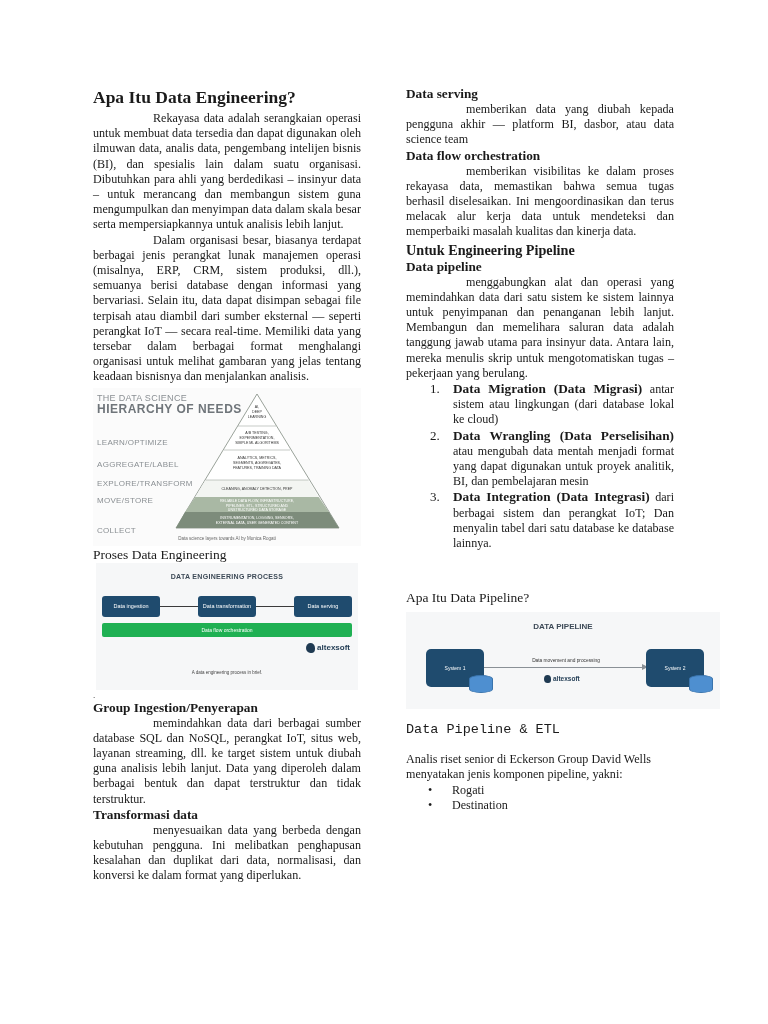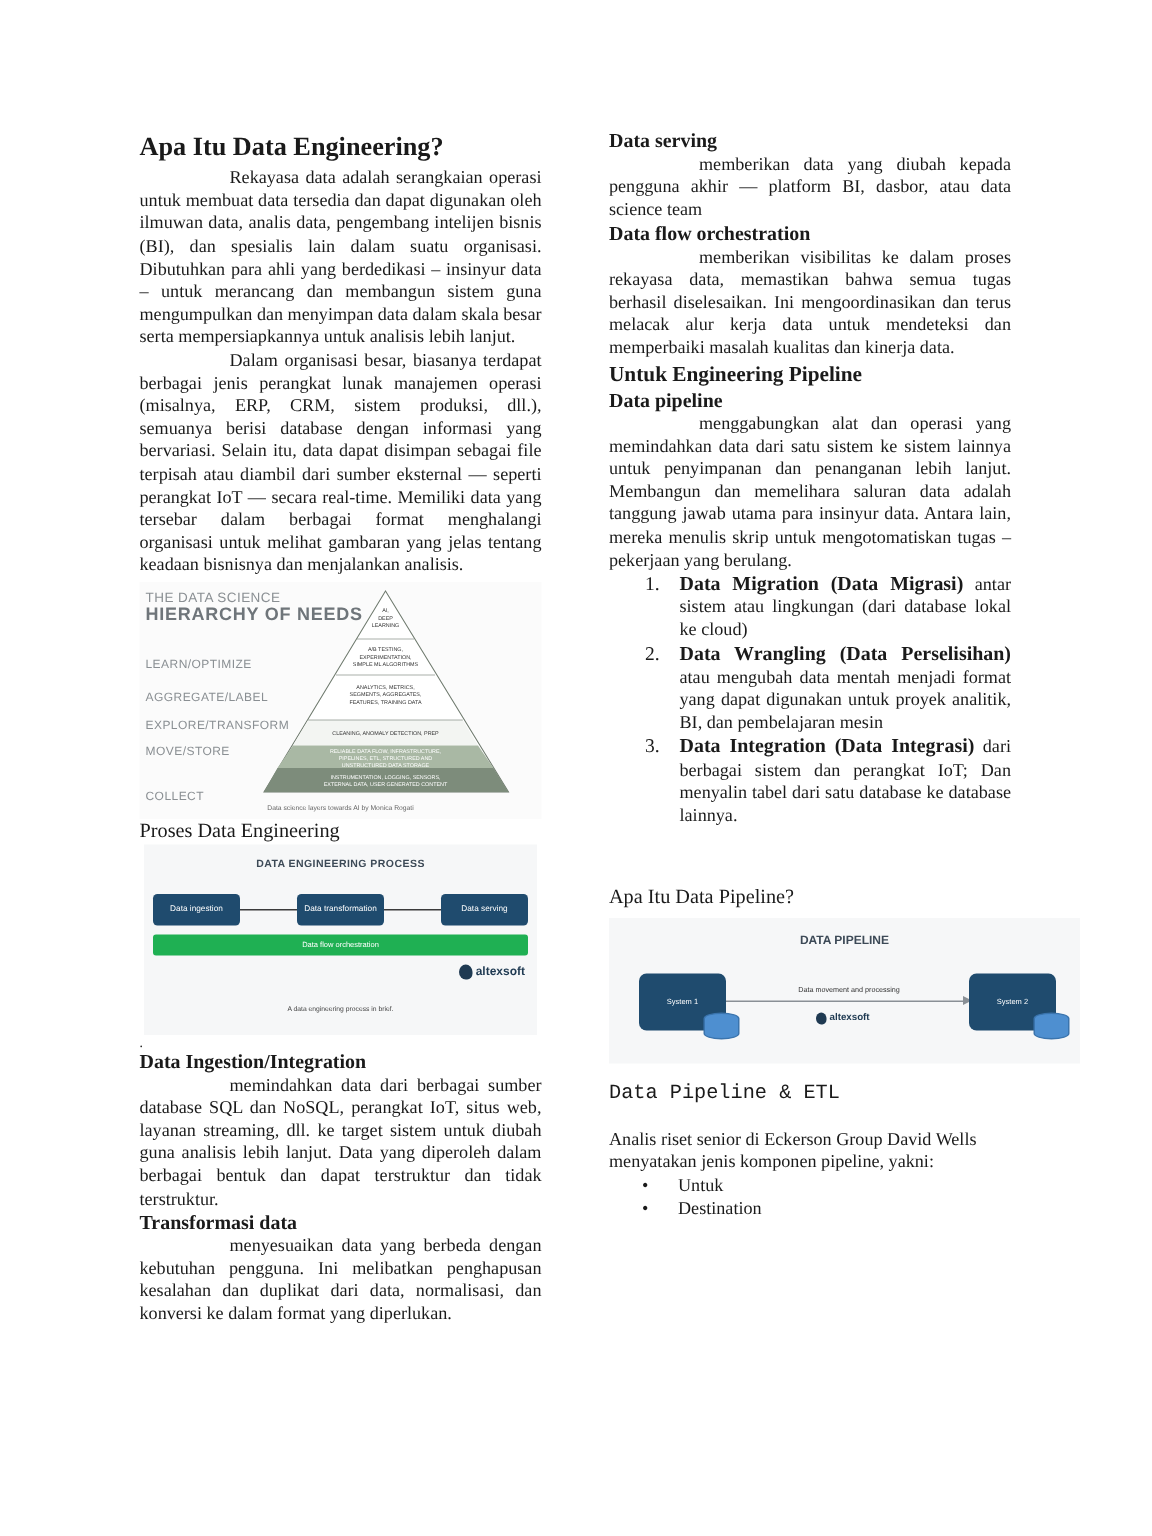--- a/index.html
+++ b/index.html
@@ -99,21 +99,21 @@
     <div class="box" style="left:198px; top:33px; width:58px; height:21px;">Data serving</div>
     <div class="green" style="left:6px; top:60px; width:250px; height:14px;">Data flow orchestration</div>
     <div class="logo" style="right:8px; top:80px; font-size:8px;">
       <span class="mark" style="width:9px; height:10px;"></span>
       <span>altexsoft</span>
     </div>
     <div class="cap">A data engineering process in brief.</div>
   </div>
 
   <div style="font-size:9px; line-height:10px; height:10px;">.</div>
-  <h2>Data Ingestion/Integration</h2>
+  <h2>Group Ingestion/Penyerapan</h2>
   <p class="indent">memindahkan data dari berbagai sumber database SQL dan NoSQL, perangkat IoT, situs web, layanan streaming, dll.  ke target sistem untuk diubah guna analisis lebih lanjut. Data yang diperoleh dalam berbagai bentuk dan dapat terstruktur dan tidak terstruktur.</p>
   <h2>Transformasi data</h2>
   <p class="indent">menyesuaikan data yang berbeda dengan kebutuhan pengguna. Ini melibatkan penghapusan kesalahan dan duplikat dari data, normalisasi, dan konversi ke dalam format yang diperlukan.</p>
 </div>
 
 <div class="col col-right">
   <h2>Data serving</h2>
   <p class="indent">memberikan data yang diubah kepada pengguna akhir — platform BI, dasbor, atau data science team</p>
   <h2>Data flow orchestration</h2>
   <p class="indent">memberikan visibilitas ke dalam proses rekayasa data, memastikan bahwa semua tugas berhasil diselesaikan. Ini mengoordinasikan dan terus melacak alur kerja data untuk mendeteksi dan memperbaiki masalah kualitas dan kinerja data.</p>
@@ -152,16 +152,16 @@
     <div class="db" style="left:283px; top:63px;"></div>
     <div class="logo" style="left:138px; top:63px; font-size:6.5px;">
       <span class="mark" style="width:7px; height:8px;"></span>
       <span>altexsoft</span>
     </div>
   </div>
 
   <div class="caption-plain" style="margin-top:12px;font-family:Liberation Mono, monospace;">Data Pipeline &amp; ETL</div>
   <p style="margin-top:14px; text-align:left;">Analis riset senior di Eckerson Group David Wells menyatakan jenis komponen pipeline, yakni:</p>
   <ul>
-    <li><span class="bul">•</span><span>Untuk</span></li>
+    <li><span class="bul">•</span><span>Rogati</span></li>
     <li><span class="bul">•</span><span>Destination</span></li>
   </ul>
 </div>
 
 </body></html>

